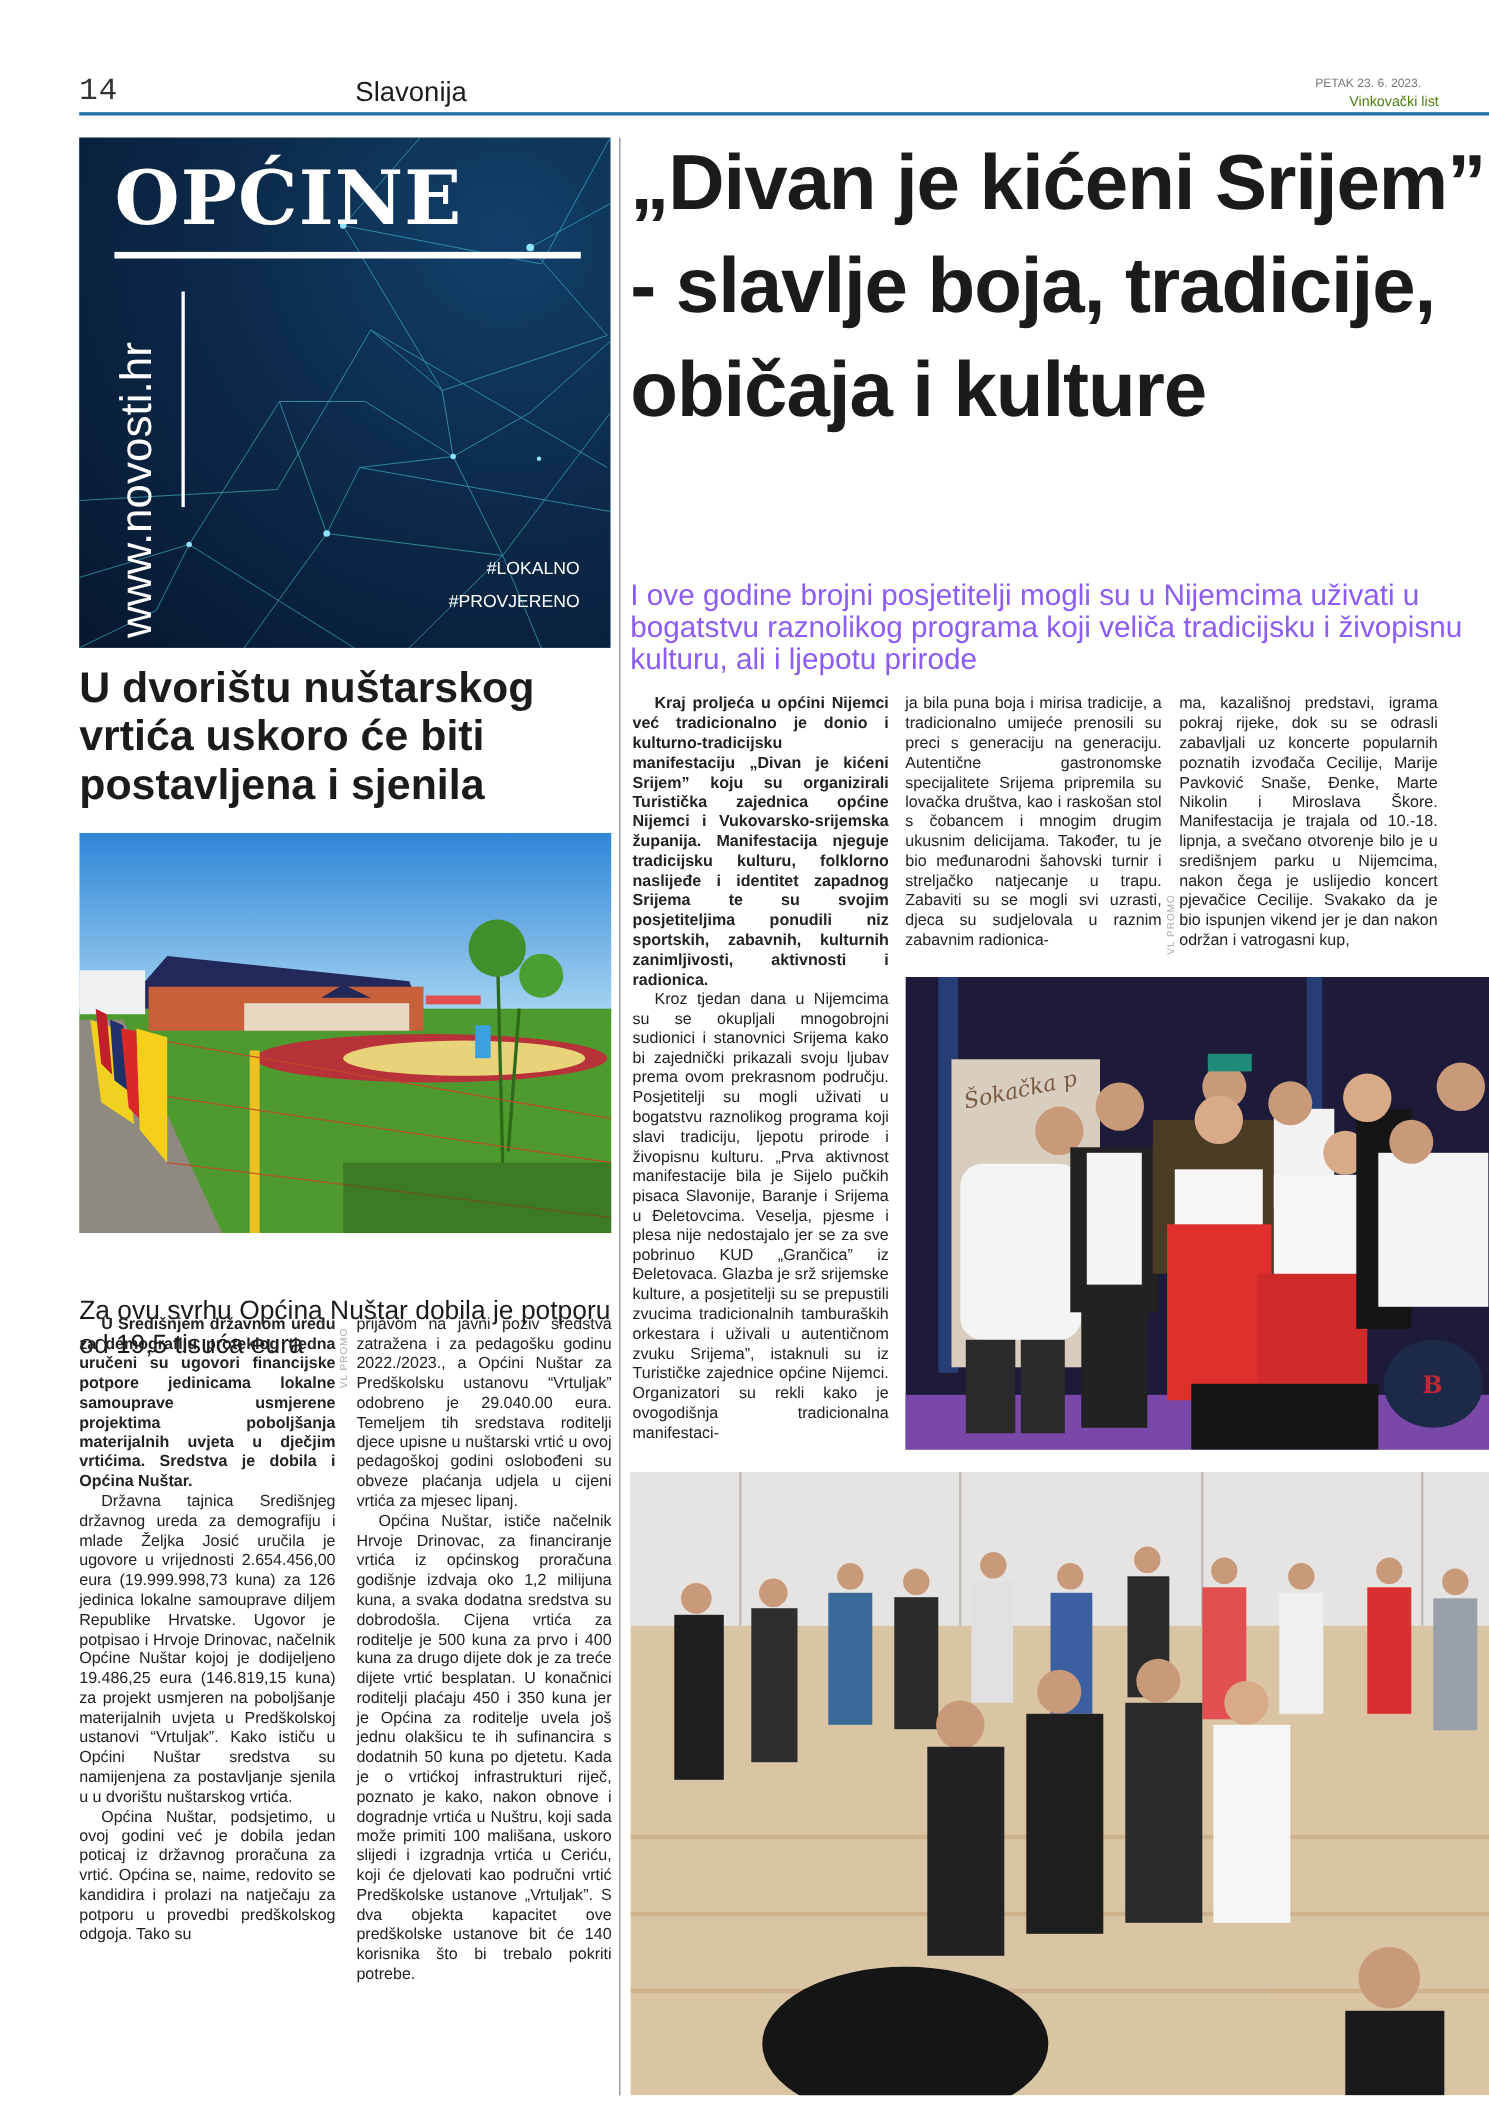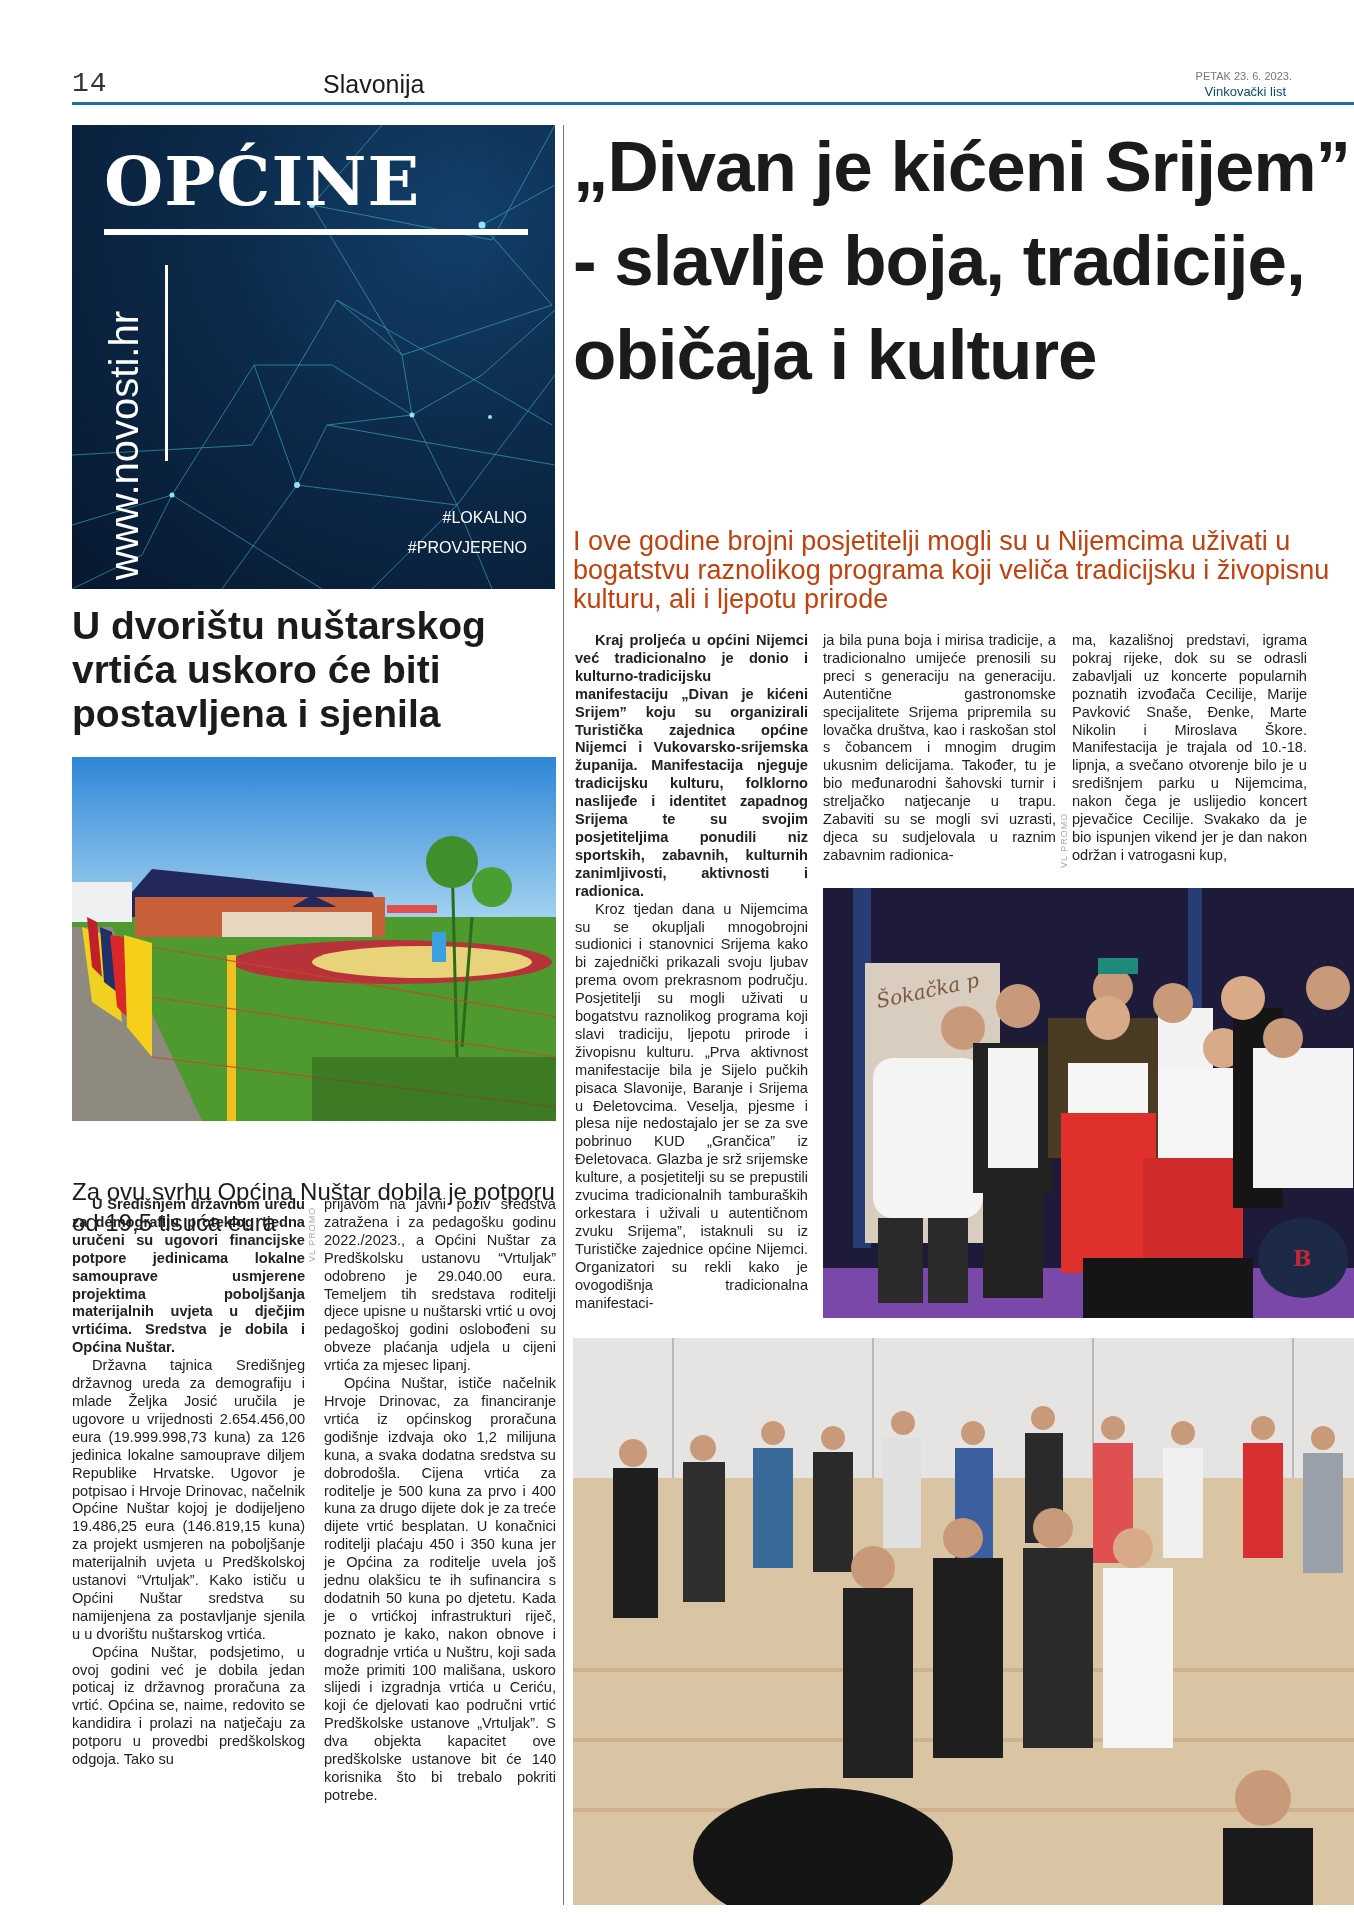--- a/index.html
+++ b/index.html
@@ -3,21 +3,21 @@
 <meta charset="utf-8">
 <style>
   html, body { margin:0; padding:0; background:#ffffff; }
   body { width:1354px; height:1920px; position:relative; overflow:hidden; font-family:"Liberation Sans", sans-serif; color:#1b1b1b; }
   .abs { position:absolute; }
 
   
   .page-num { left:72px; top:68px; font-family:Liberation Mono, monospace; font-size:28px; color:#333; font-weight:300; letter-spacing:1px; }
   .section { left:323px; top:70px; font-size:25px; color:#1b1b1b; }
   .date { right:62px; top:70px; font-size:11px; color:#777; text-align:right; }
-  .paper { right:68px; top:84px; font-size:13px; color:#0c4a6e; text-align:right; }
+  .paper { right:46px; top:84px; font-size:13px; color:#4d7c0f; text-align:right; }
   .rule { left:72px; top:102px; width:1282px; height:3px; background:#1e6fa8; }
 
   
   .banner { left:72px; top:125px; width:483px; height:464px; background:radial-gradient(ellipse at 80% 20%, #12406a 0%, #0c2a4a 45%, #07182f 100%); overflow:hidden; }
   .banner svg.net { position:absolute; left:0; top:0; }
   .banner-title { position:absolute; left:32px; top:16px; font-family:"DejaVu Serif", serif; font-weight:bold; font-size:68px; color:#fff; letter-spacing:1px; }
   .banner-line { position:absolute; left:32px; top:104px; width:424px; height:6px; background:#fff; }
   .banner-vline { position:absolute; left:93px; top:140px; width:3px; height:196px; background:#fff; }
   .banner-url { position:absolute; left:30px; top:455px; transform-origin:0 0; transform:rotate(-90deg); font-size:40px; color:#fff; white-space:nowrap; font-weight:300; }
   .banner-tags { position:absolute; right:28px; bottom:26px; text-align:right; color:#fff; font-size:16px; line-height:30px; }
@@ -31,21 +31,21 @@
   .col p.lead { font-weight:bold; }
   .col-l1 { left:72px; top:1196px; width:233px; }
   .col-l2 { left:324px; top:1196px; width:232px; }
   .promo { font-size:9px; color:#aaa; letter-spacing:1px; transform:rotate(-90deg); transform-origin:0 0; white-space:nowrap; }
 
   
   .vsep { left:563px; top:125px; width:1px; height:1780px; background:#777; }
 
   
   .main-headline { left:573px; top:120px; width:781px; font-size:71px; line-height:94px; font-weight:bold; color:#1b1b1b; letter-spacing:-1px; }
-  .main-deck { left:573px; top:527px; width:781px; font-size:27px; line-height:29px; color:#c2410c; }
+  .main-deck { left:573px; top:527px; width:781px; font-size:27px; line-height:29px; color:#8b5cf6; }
   .col-r1 { left:575px; top:632px; width:233px; }
   .col-r2 { left:823px; top:632px; width:233px; }
   .col-r3 { left:1072px; top:632px; width:235px; }
   .photo-stage { left:823px; top:888px; width:531px; height:430px; overflow:hidden; }
   .photo-dance { left:573px; top:1338px; width:781px; height:567px; overflow:hidden; }
 </style>
 </head>
 <body>
 
 <div class="abs page-num">14</div>

